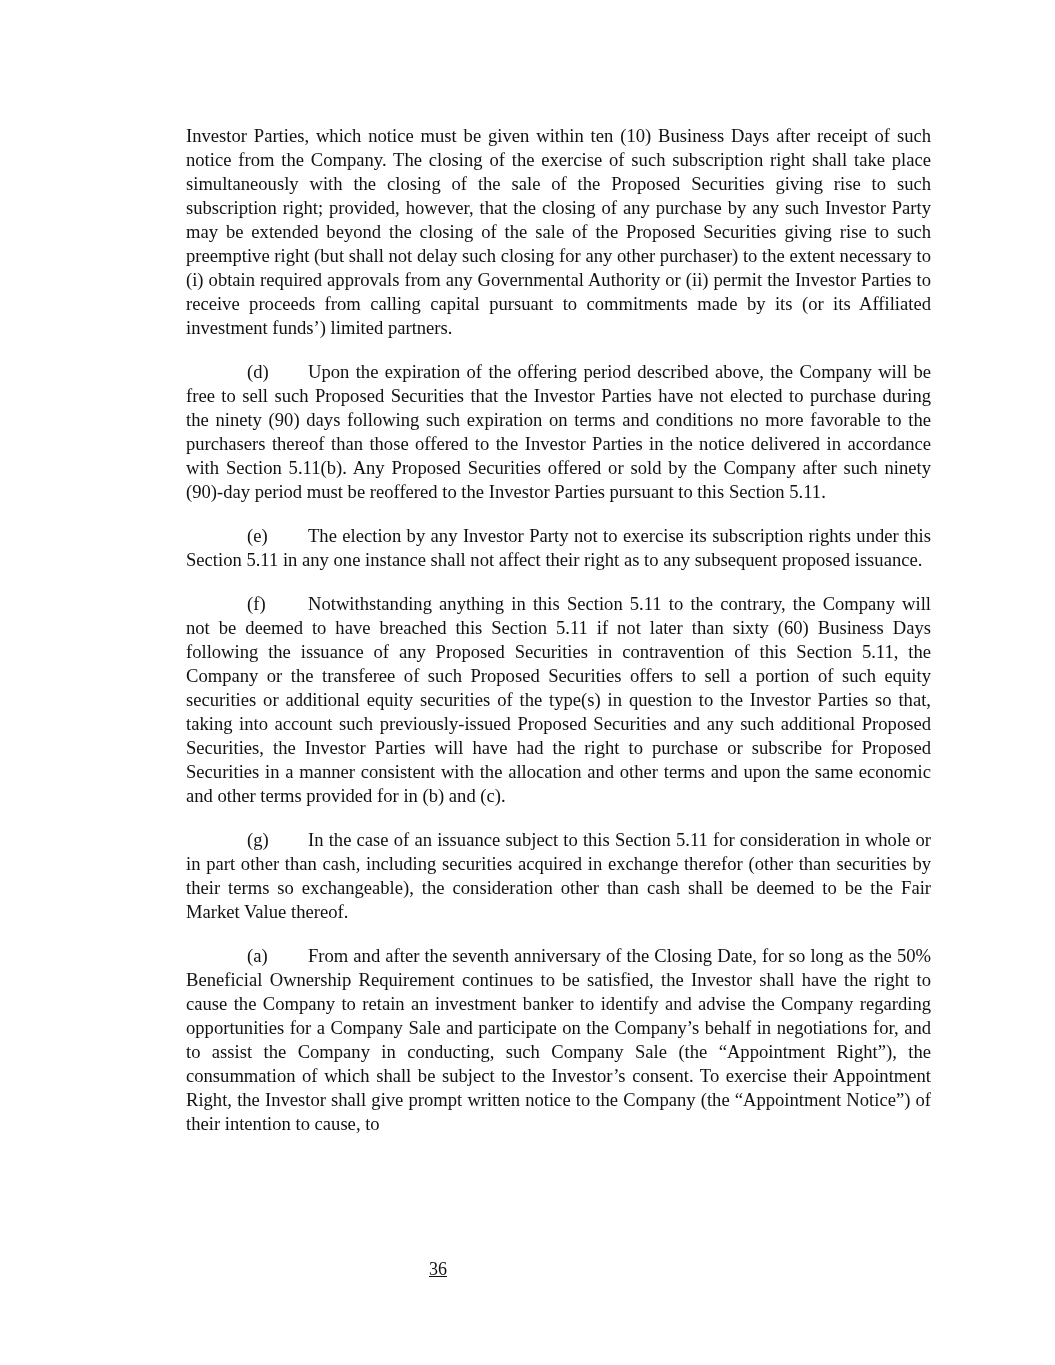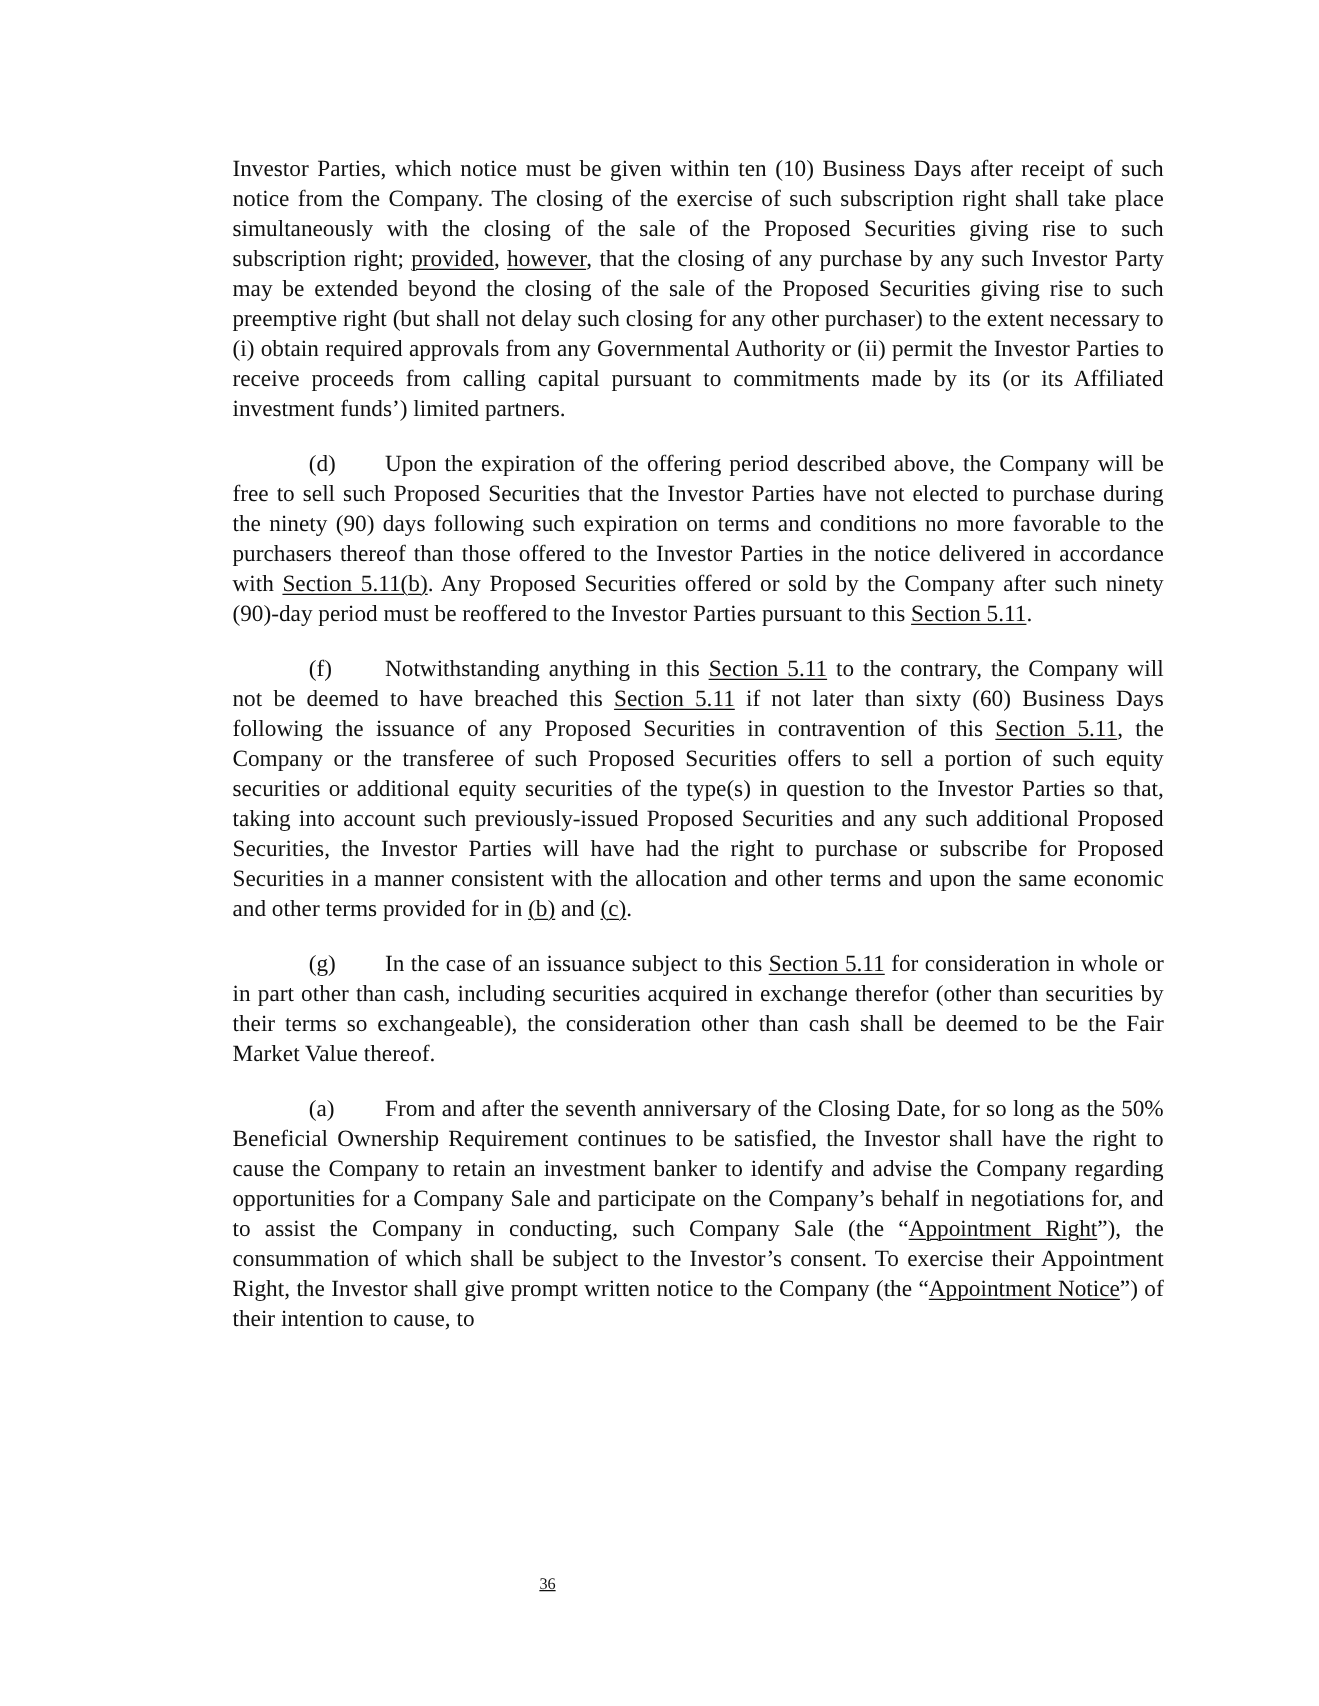--- a/index.html
+++ b/index.html
@@ -4,37 +4,38 @@
 <style>
   html, body { margin: 0; padding: 0; background: #ffffff; }
   body { width: 1055px; height: 1365px; position: relative; overflow: hidden; }
   .page {
     position: absolute; left: 186px; top: 124px; width: 745px;
     font-family: "Liberation Serif", "DejaVu Serif", serif;
     font-size: 18.6px; line-height: 24px; color: #111111;
   }
   .para { margin: 0 0 20px 0; text-align: justify; text-align-last: left; }
   .para.indent .label { display: inline-block; width: 61px; padding-left: 61px; }
-  .u { text-decoration: underline; text-underline-offset: 2px; text-decoration-thickness: 1px; margin-top: 24px; }
+  .u { text-underline-offset: 2px; text-decoration-thickness: 1px; margin-top: 24px; }
   .heading { margin: 0 0 20px 0; font-weight: bold; }
   .heading .num { display: inline-block; width: 98px; }
   .heading .title { text-decoration: underline; text-underline-offset: 2px; }
   .heading .dot { font-weight: normal; }
   .page-number {
     position: absolute; left: 0; width: 876px; top: 1259px; text-align: center;
-    font-family: "Liberation Serif", "DejaVu Serif", serif; font-size: 13px; color: #111; text-decoration: underline;
+    font-family: "Liberation Serif", "DejaVu Serif", serif; font-size: 18px; color: #111; text-decoration: underline;
   }
 </style>
 </head>
 <body>
 
 <div class="page">
   <div id="paras-top">
       <p class="para"><span>Investor Parties, which notice must be given within ten (10) Business Days after receipt of such notice from the Company. The closing of the exercise of such subscription right shall take place simultaneously with the closing of the sale of the Proposed Securities giving rise to such subscription right; </span><span class="u">provided</span><span>, </span><span class="u">however</span><span>, that the closing of any purchase by any such Investor Party may be extended beyond the closing of the sale of the Proposed Securities giving rise to such preemptive right (but shall not delay such closing for any other purchaser) to the extent necessary to (i) obtain required approvals from any Governmental Authority or (ii) permit the Investor Parties to receive proceeds from calling capital pursuant to commitments made by its (or its Affiliated investment funds’) limited partners.</span></p>
       <p class="para indent"><span class="label">(d)</span><span>Upon the expiration of the offering period described above, the Company will be free to sell such Proposed Securities that the Investor Parties have not elected to purchase during the ninety (90) days following such expiration on terms and conditions no more favorable to the purchasers thereof than those offered to the Investor Parties in the notice delivered in accordance with </span><span class="u">Section 5.11(b)</span><span>. Any Proposed Securities offered or sold by the Company after such ninety (90)-day period must be reoffered to the Investor Parties pursuant to this </span><span class="u">Section 5.11</span><span>.</span></p>
+      <p class="para indent"><span class="label">(e)</span><span>The election by any Investor Party not to exercise its subscription rights under this </span><span class="u">Section 5.11</span><span> in any one instance shall not affect their right as to any subsequent proposed issuance.</span></p>
       <p class="para indent"><span class="label">(f)</span><span>Notwithstanding anything in this </span><span class="u">Section 5.11</span><span> to the contrary, the Company will not be deemed to have breached this </span><span class="u">Section 5.11</span><span> if not later than sixty (60) Business Days following the issuance of any Proposed Securities in contravention of this </span><span class="u">Section 5.11</span><span>, the Company or the transferee of such Proposed Securities offers to sell a portion of such equity securities or additional equity securities of the type(s) in question to the Investor Parties so that, taking into account such previously-issued Proposed Securities and any such additional Proposed Securities, the Investor Parties will have had the right to purchase or subscribe for Proposed Securities in a manner consistent with the allocation and other terms and upon the same economic and other terms provided for in </span><span class="u">(b)</span><span> and </span><span class="u">(c)</span><span>.</span></p>
       <p class="para indent"><span class="label">(g)</span><span>In the case of an issuance subject to this </span><span class="u">Section 5.11</span><span> for consideration in whole or in part other than cash, including securities acquired in exchange therefor (other than securities by their terms so exchangeable), the consideration other than cash shall be deemed to be the Fair Market Value thereof.</span></p>
     </div>
   <div id="paras-bottom">
       <p class="para indent"><span class="label">(a)</span><span>From and after the seventh anniversary of the Closing Date, for so long as the 50% Beneficial Ownership Requirement continues to be satisfied, the Investor shall have the right to cause the Company to retain an investment banker to identify and advise the Company regarding opportunities for a Company Sale and participate on the Company’s behalf in negotiations for, and to assist the Company in conducting, such Company Sale (the “</span><span class="u">Appointment Right</span><span>”), the consummation of which shall be subject to the Investor’s consent. To exercise their Appointment Right, the Investor shall give prompt written notice to the Company (the “</span><span class="u">Appointment Notice</span><span>”) of their intention to cause, to</span></p>
     </div>
 </div>
 
 <div class="page-number">36</div>
 

